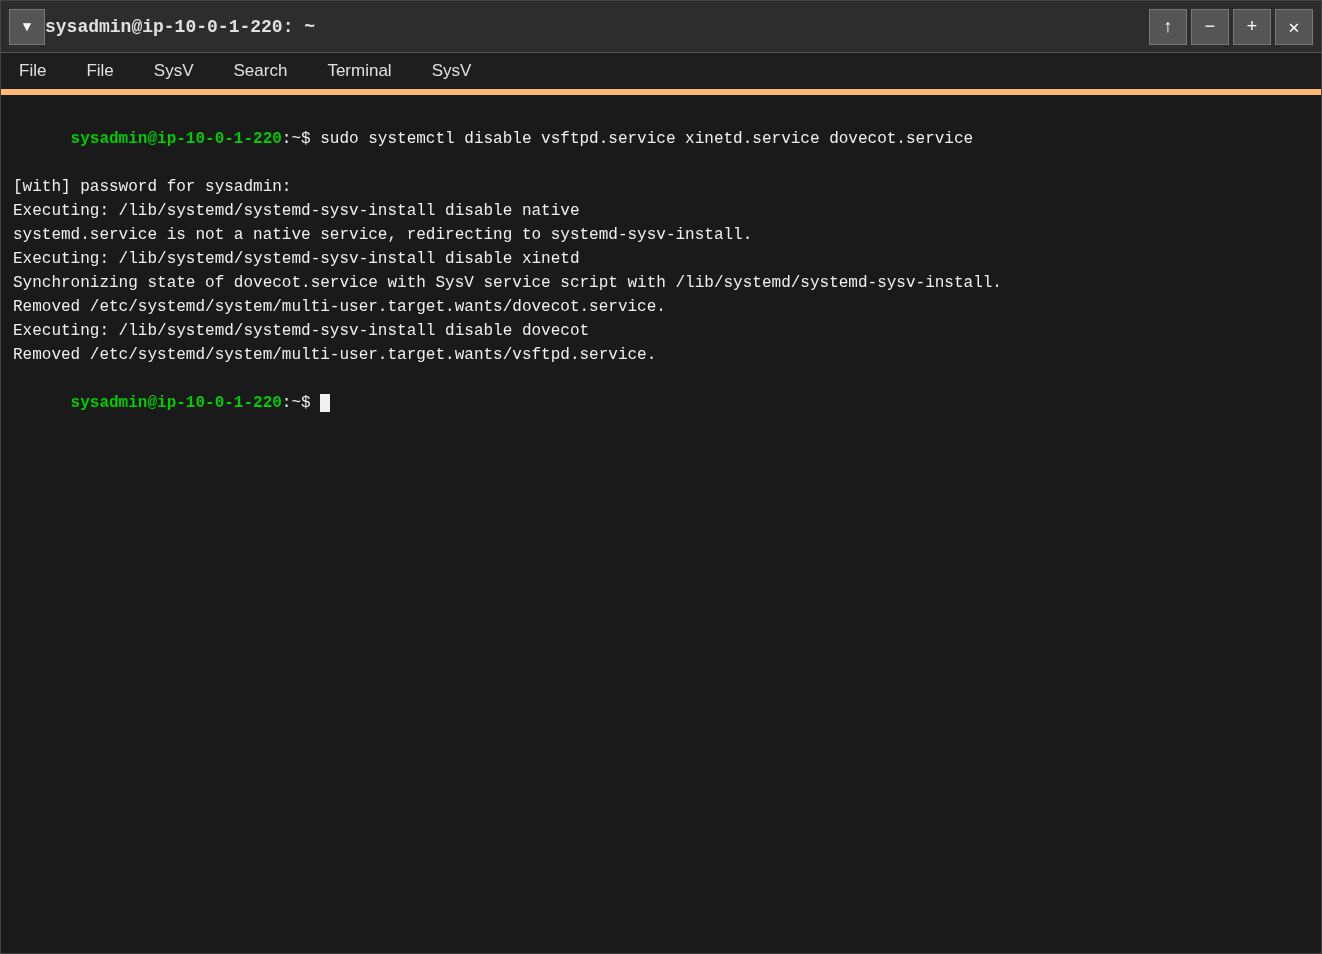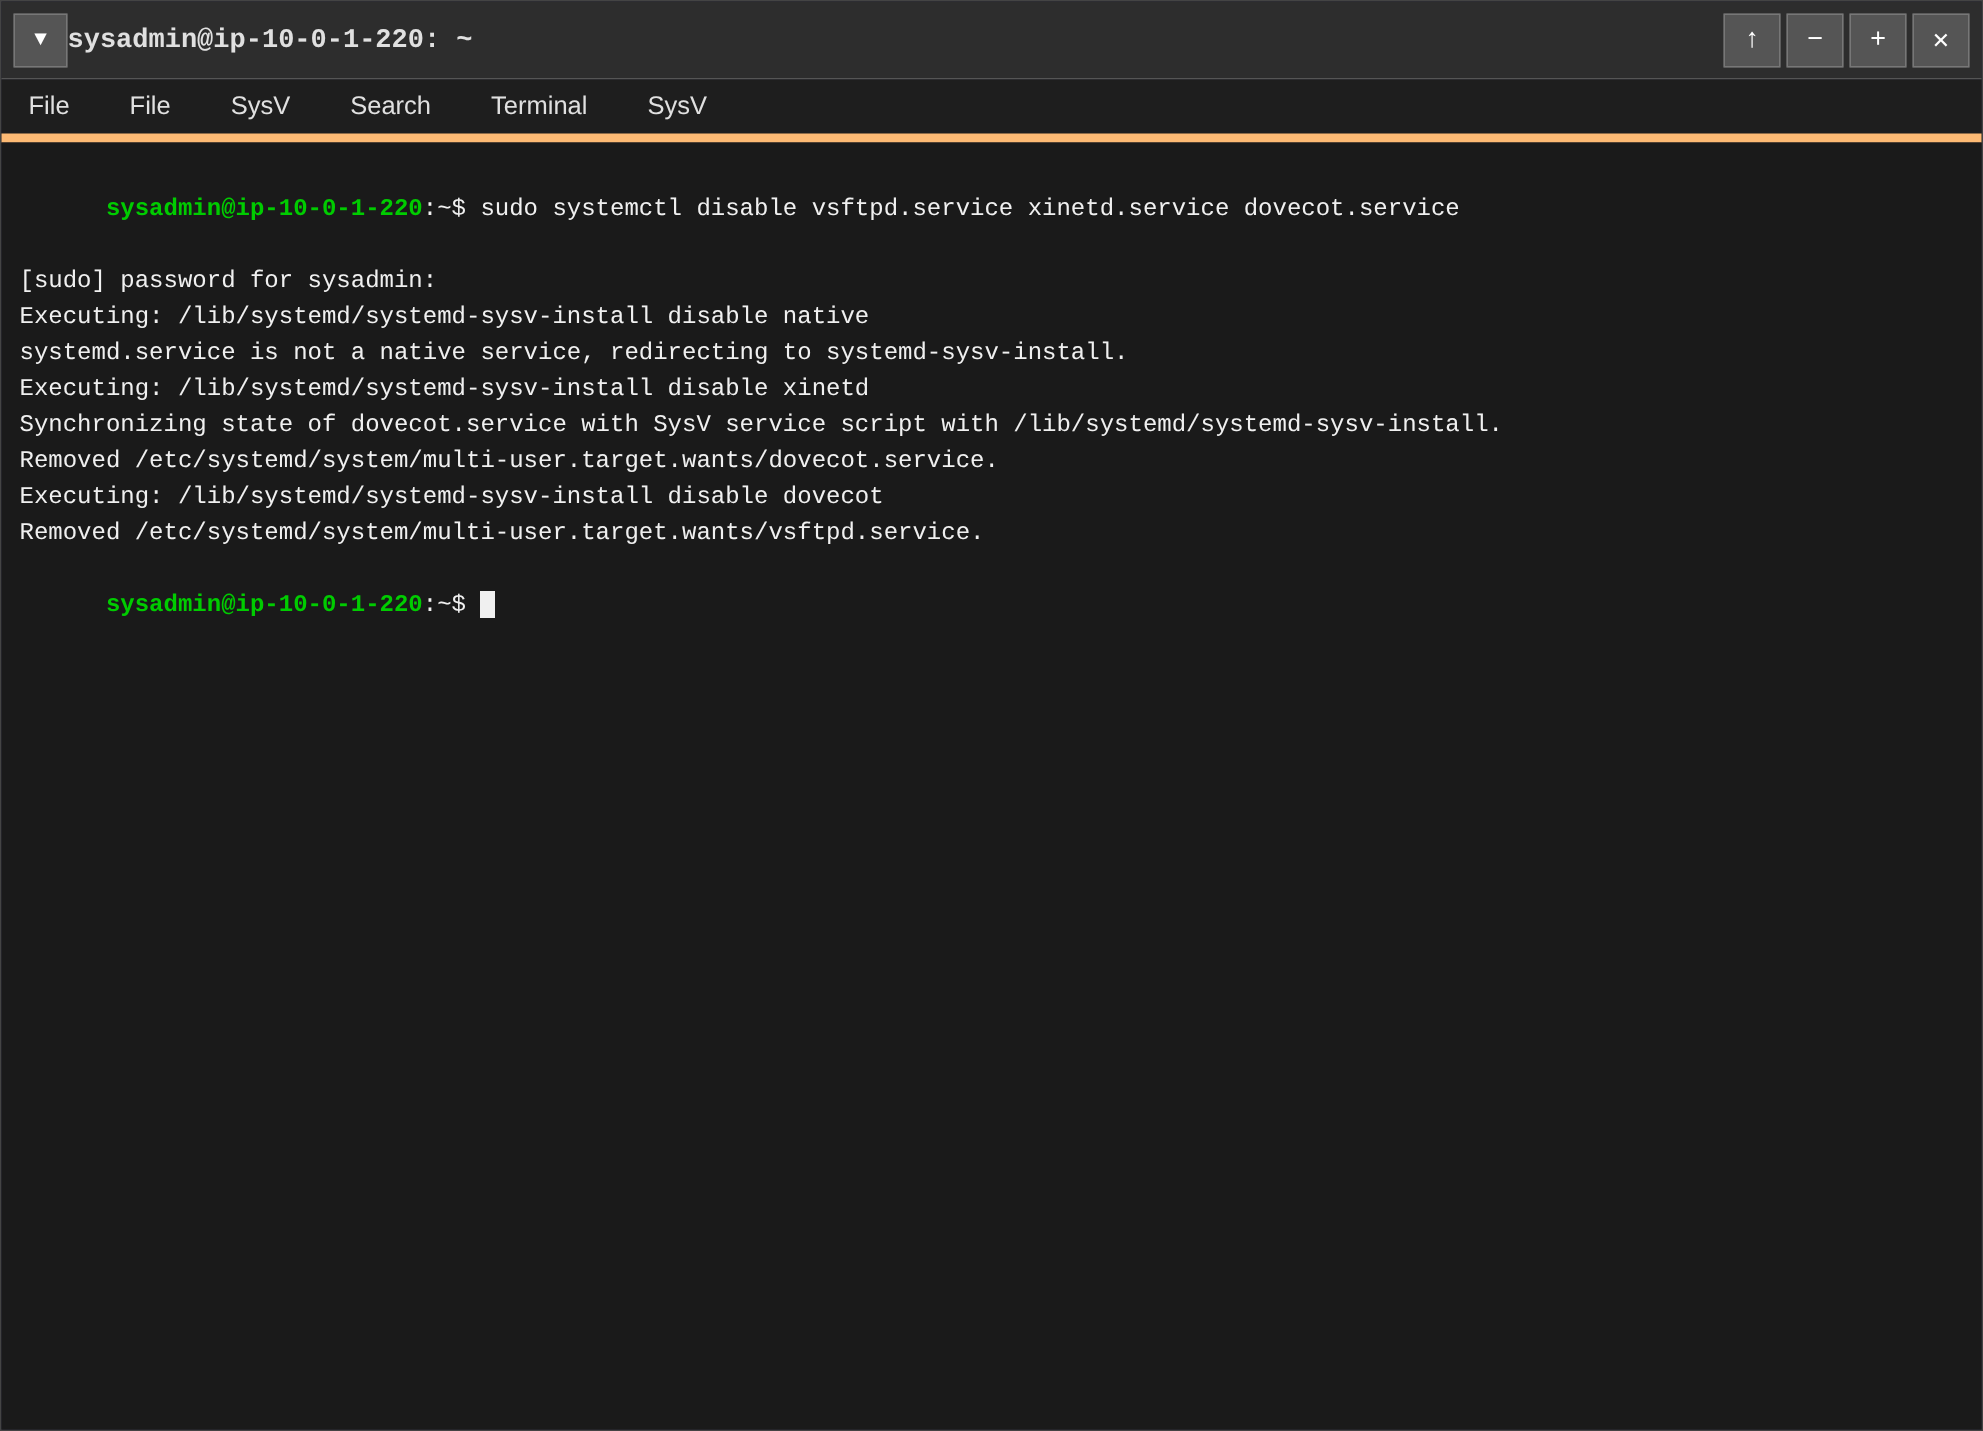--- a/index.html
+++ b/index.html
@@ -169,21 +169,21 @@
     <span class="menu-item">Terminal</span>
     <span class="menu-item">SysV</span>
   </div>
 
   <div class="terminal">
 
     <div class="line">
       <span class="prompt-green">sysadmin@ip-10-0-1-220</span><span class="prompt-white">:~$ </span><span class="prompt-white">sudo systemctl disable vsftpd.service xinetd.service dovecot.service</span>
     </div>
 
-    <div class="line output-white">[sudo] password for sysadmin:</div>
+    <div class="line output-white">[with] password for sysadmin:</div>
     <div class="line output-white">Executing: /lib/systemd/systemd-sysv-install disable native</div>
     <div class="line output-white">systemd.service is not a native service, redirecting to systemd-sysv-install.</div>
     <div class="line output-white">Executing: /lib/systemd/systemd-sysv-install disable xinetd</div>
     <div class="line output-white">Synchronizing state of dovecot.service with SysV service script with /lib/systemd/systemd-sysv-install.</div>
     <div class="line output-white">Removed /etc/systemd/system/multi-user.target.wants/dovecot.service.</div>
     <div class="line output-white">Executing: /lib/systemd/systemd-sysv-install disable dovecot</div>
     <div class="line output-white">Removed /etc/systemd/system/multi-user.target.wants/vsftpd.service.</div>
 
     <div class="line">
       <span class="prompt-green">sysadmin@ip-10-0-1-220</span><span class="prompt-white">:~$ </span><span class="cursor"></span>

